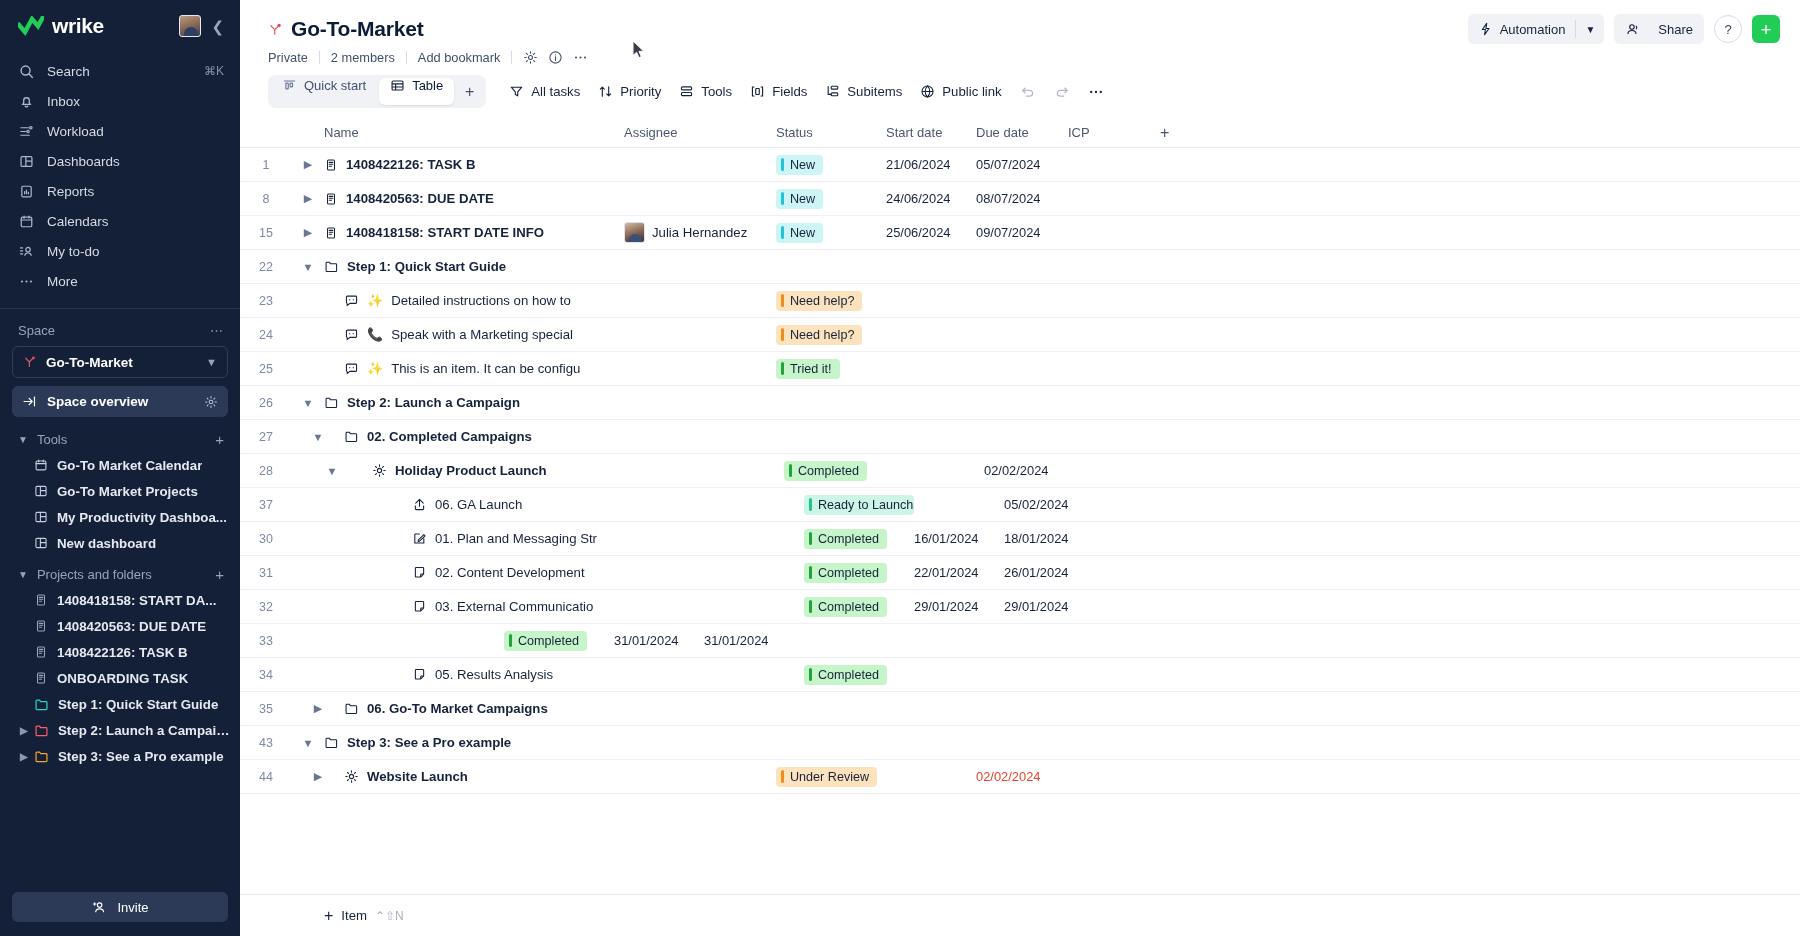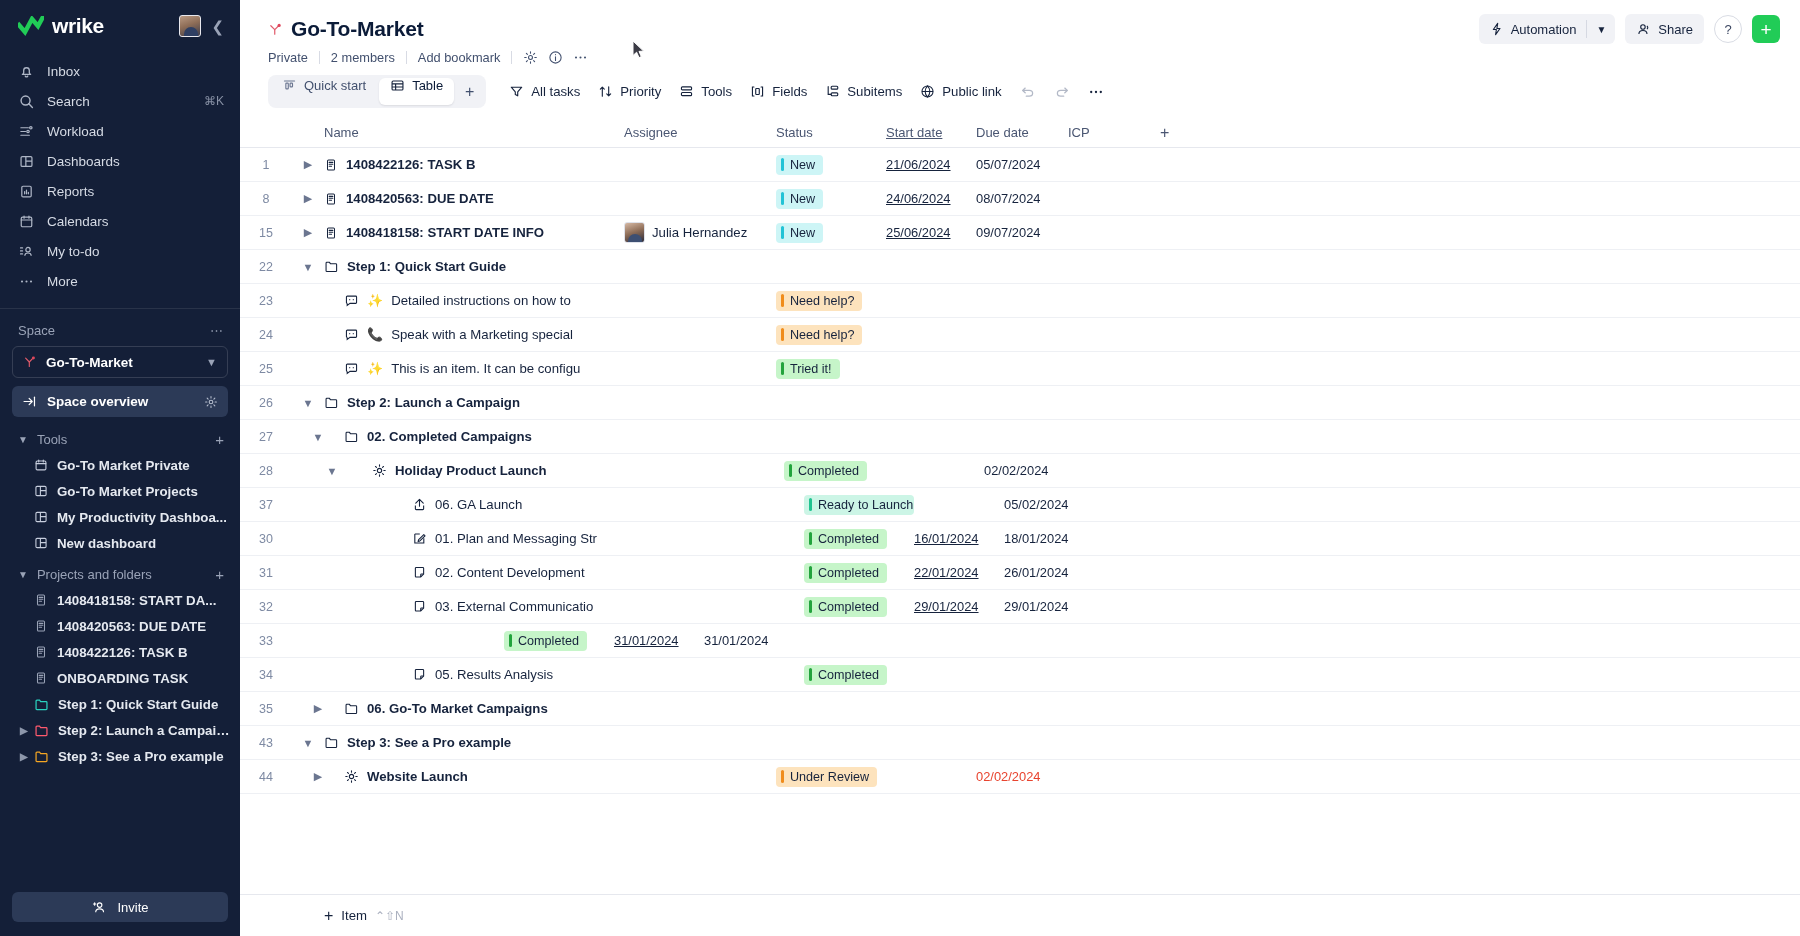--- a/index.html
+++ b/index.html
@@ -96,21 +96,21 @@
   
   .main { flex: 1; display: flex; flex-direction: column; min-width: 0; background: #fff; }
 
   .title-row { display: flex; align-items: center; padding: 14px 20px 0 28px; }
   .title-row .proj-ico { margin-right: 8px; display:flex; }
   .page-title { font-size: 21px; font-weight: 700; color: #0b1b38; letter-spacing: -0.2px; }
   .title-actions { margin-left: auto; display: flex; align-items: center; gap: 10px; }
 
   .btn-grey {
     height: 30px; border-radius: 6px; background: #f1f2f6; color:#16233d;
-    display:flex; align-items:center; gap:7px; padding: 0 11px; font-size: 13px;
+    display:flex; align-items:center; gap:18px; padding: 0 11px; font-size: 13px;
     cursor: pointer; border: none;
   }
   .btn-split { display: flex; background:#f1f2f6; border-radius: 6px; height: 30px; align-items:center; }
   .btn-split .sep { width:1px; height:18px; background:#d6d9e2; }
   .btn-split .cap { display:flex; align-items:center; gap:7px; padding: 0 10px 0 11px; font-size:13px; color:#16233d; cursor:pointer;}
   .btn-split .chevbox { padding: 0 9px; cursor:pointer; color:#16233d; font-size:10px; }
   .icon-btn-round {
     width:28px;height:28px;border-radius:50%; border:1px solid #d9dce4;
     display:flex;align-items:center;justify-content:center; font-size:13px; color:#3b4661; cursor:pointer; background:#fff;
   }
@@ -149,21 +149,21 @@
     display:flex; align-items:center; height: 30px;
     border-bottom: 1px solid #e6e8ee; font-size: 13px; color:#4a5672;
     padding-left: 0;
   }
   .th { flex:0 0 auto; }
   .c-num   { width: 52px; }
   .c-exp   { width: 32px; }
   .c-name  { width: 300px; }
   .c-assignee { width: 152px; }
   .c-status { width: 110px; }
-  .c-start { width: 90px; text-decoration: underline; }
+  .c-start { width: 90px; }
   .c-due   { width: 92px; }
   .c-icp   { width: 92px; }
   .c-plus  { width: 40px; }
 
   .tbody { flex:1; overflow:hidden; }
   .trow {
     display:flex; align-items:center; height: 34px;
     border-bottom: 1px solid #eef0f4; font-size: 13.2px; color:#16233d;
     cursor: pointer;
   }
@@ -219,36 +219,36 @@
       <span class="logo-text">wrike</span>
       <span class="sb-top-right">
         <span class="avatar-sm"></span>
         <span class="collapse-btn">❮</span>
       </span>
     </div>
 
     <nav class="nav">
       <div class="nav-item">
         <span class="ico">
+          <svg width="15" height="15" viewBox="0 0 16 16" fill="none" stroke="#aeb6c6" stroke-width="1.5">
+              <circle cx="7" cy="7" r="4.8"></circle>
+              <path d="M10.5 10.5 L14.3 14.3" stroke-linecap="round"></path>
+            </svg>
+        </span>
+        <span>Search</span>
+        <span class="kbd">⌘K</span>
+      </div>
+      <div class="nav-item">
+        <span class="ico">
           <svg width="15" height="15" viewBox="0 0 16 16" fill="none" stroke="#aeb6c6" stroke-width="1.4">
               <path d="M4 11h8l-1-1.5V7a3 3 0 0 0-6 0v2.5L4 11z"></path>
               <path d="M6.6 12.4a1.4 1.4 0 0 0 2.8 0"></path>
             </svg>
         </span>
         <span>Inbox</span>
-      </div>
-      <div class="nav-item">
-        <span class="ico">
-          <svg width="15" height="15" viewBox="0 0 16 16" fill="none" stroke="#aeb6c6" stroke-width="1.5">
-              <circle cx="7" cy="7" r="4.8"></circle>
-              <path d="M10.5 10.5 L14.3 14.3" stroke-linecap="round"></path>
-            </svg>
-        </span>
-        <span>Search</span>
-        <span class="kbd">⌘K</span>
       </div>
       <div class="nav-item">
         <span class="ico">
           <svg width="15" height="15" viewBox="0 0 16 16" fill="none" stroke="#aeb6c6" stroke-width="1.3">
               <path d="M2 4h8M2 8h5M2 12h9" stroke-linecap="round"></path>
               <circle cx="12.6" cy="4" r="1.3"></circle>
               <circle cx="9.6" cy="8" r="1.3"></circle>
             </svg>
         </span>
         <span>Workload</span>
@@ -343,21 +343,21 @@
       <span class="plus">+</span>
     </div>
     <div>
       <div class="tree-item">
         <span>
           <svg width="14" height="14" viewBox="0 0 16 16" fill="none" stroke="#c7cedd" stroke-width="1.25">
               <rect x="2.4" y="3.4" width="11.2" height="10.2" rx="1.4"></rect>
               <path d="M2.4 6.4h11.2M5.4 2.2v2.3M10.6 2.2v2.3" stroke-linecap="round"></path>
             </svg>
         </span>
-        <span class="tree-label">Go-To Market Private</span>
+        <span class="tree-label">Go-To Market Calendar</span>
       </div>
       <div class="tree-item">
         <span>
           <svg width="14" height="14" viewBox="0 0 16 16" fill="none" stroke="#c7cedd" stroke-width="1.25">
               <rect x="2.2" y="2.7" width="11.6" height="10.6" rx="1.4"></rect>
               <path d="M7.3 2.7v10.6M7.3 7.6h6.5"></path>
             </svg>
         </span>
         <span class="tree-label">Go-To Market Projects</span>
       </div>

